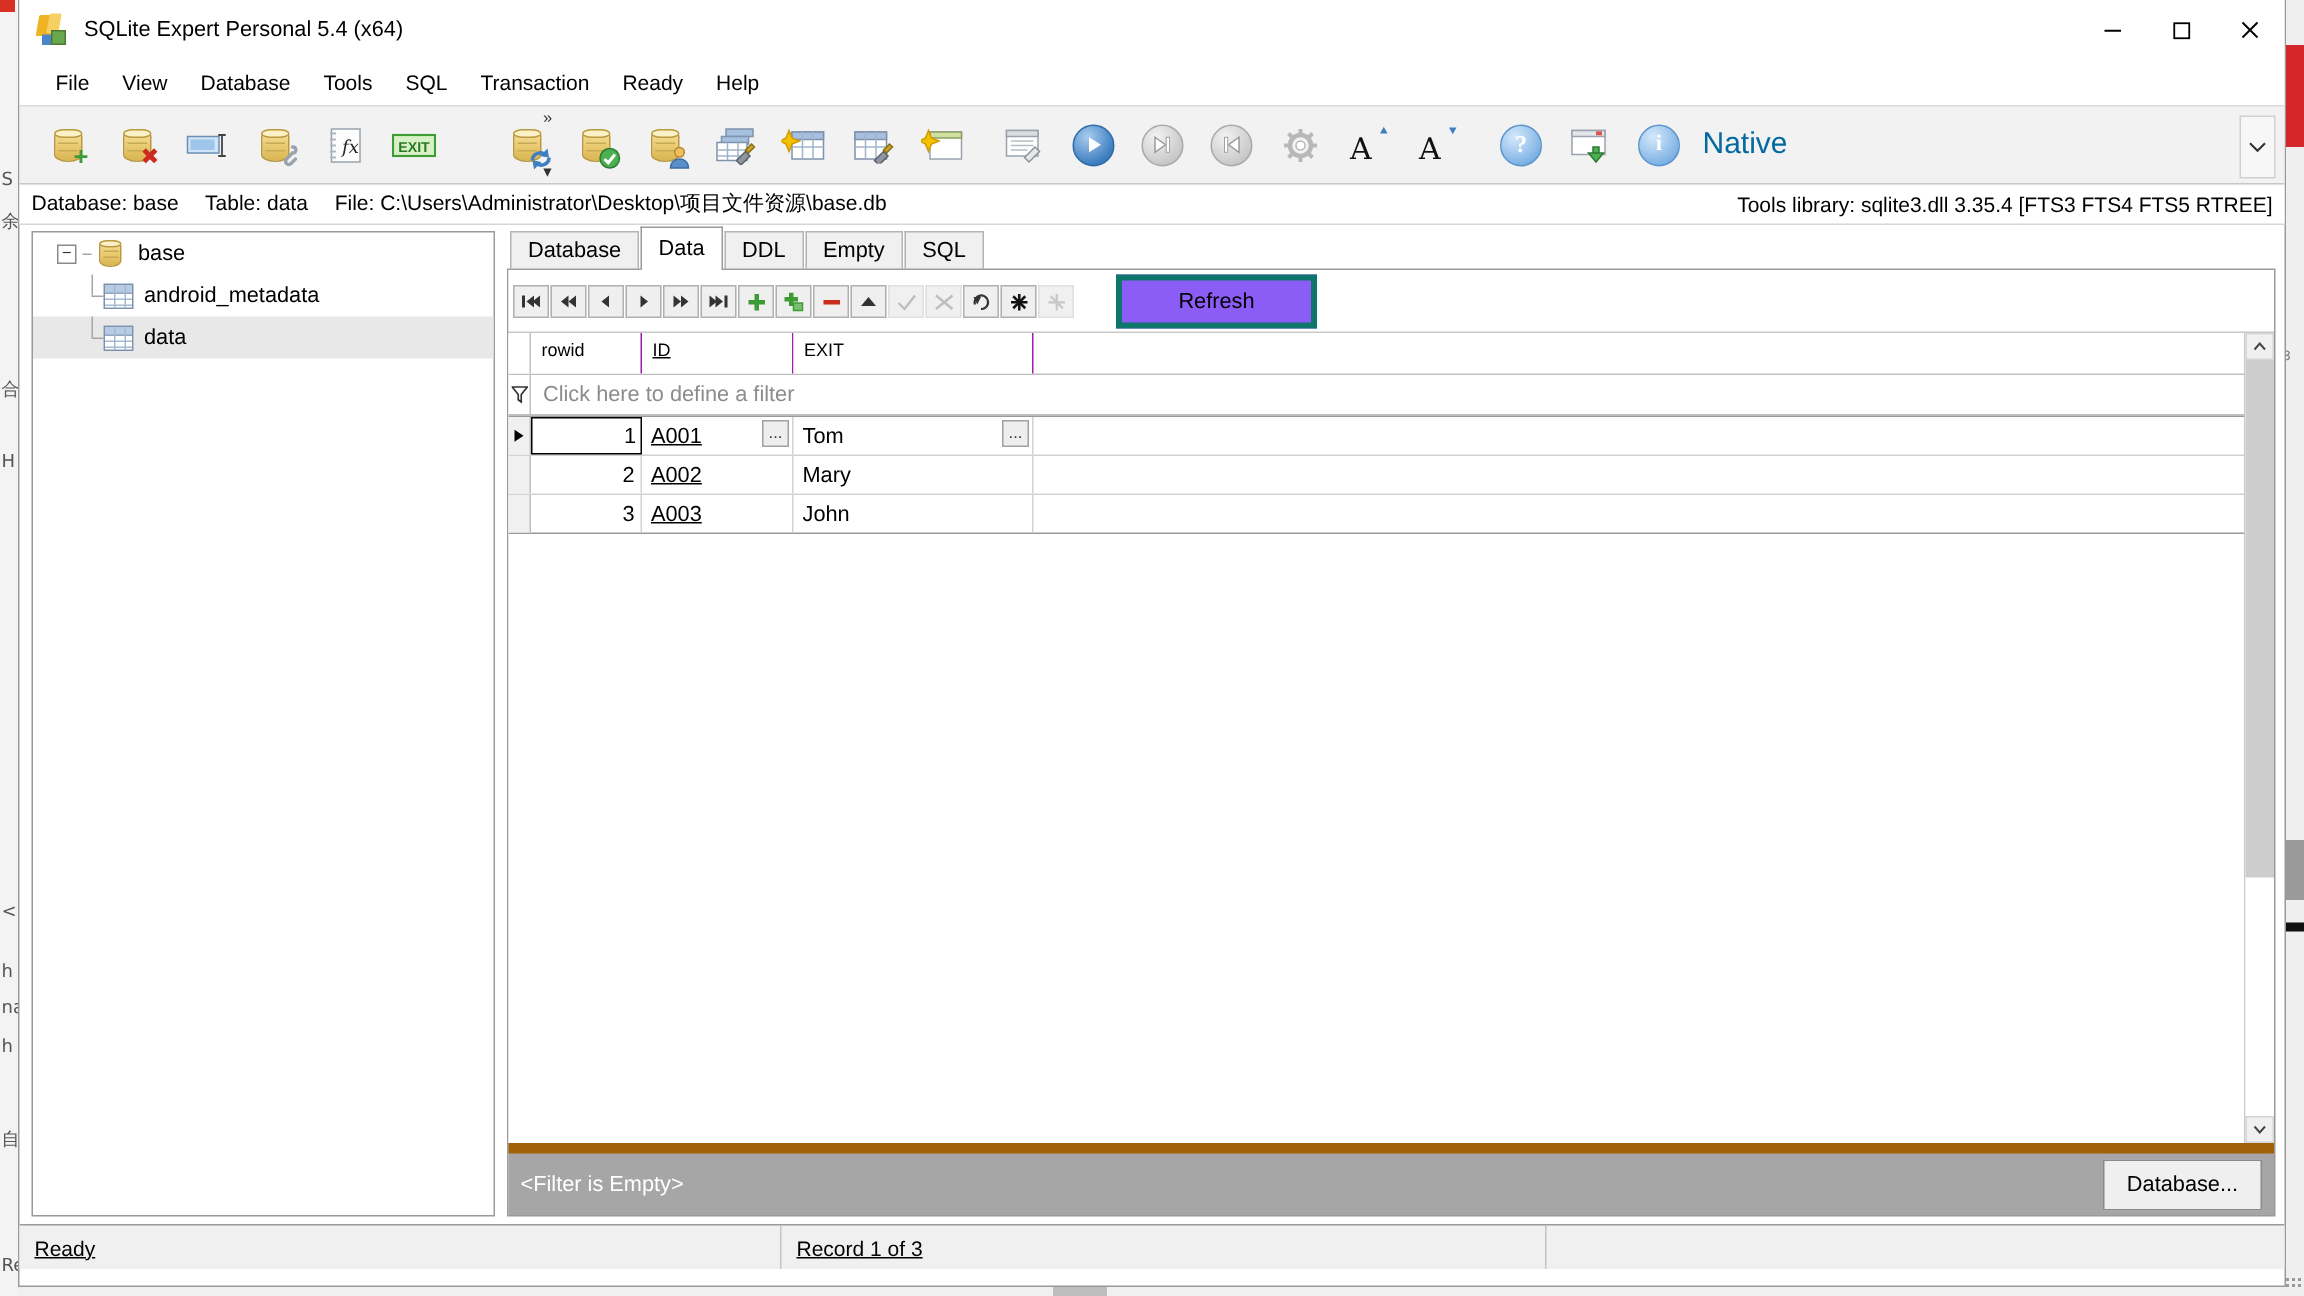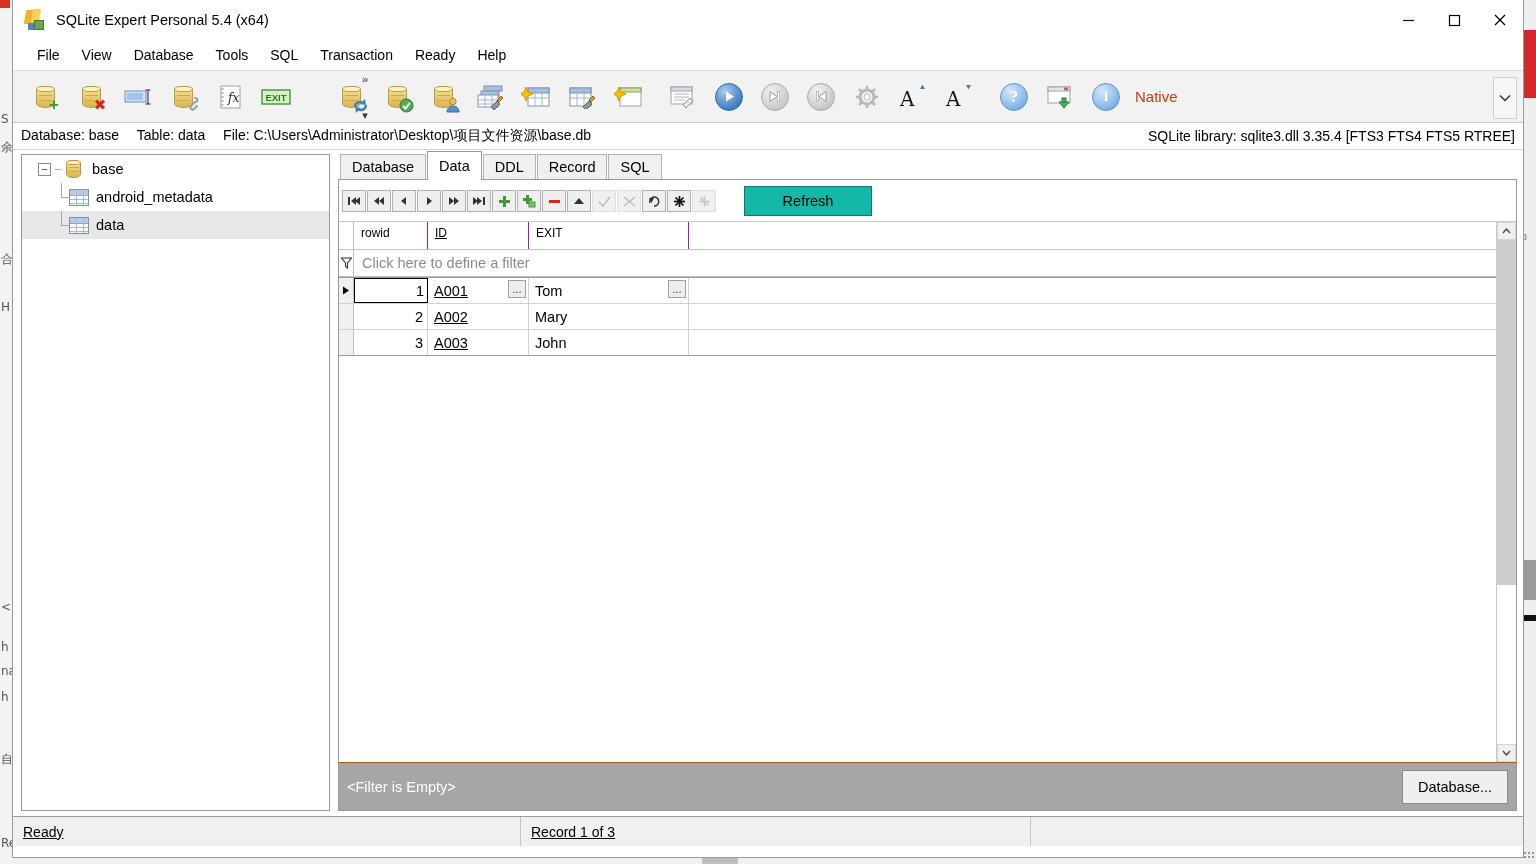--- a/index.html
+++ b/index.html
@@ -42,21 +42,21 @@
 
   
   .menubar{height:29px;display:flex;align-items:center;padding-left:13px;background:#fff;}
   .menu-item{padding:3px 11px 4px 11px;font-size:14px;color:#000;cursor:default;}
 
   
   .toolbar{height:53px;background:#f2f2f2;border-top:1px solid #dadada;border-bottom:1px solid #c8c8c8;
            display:flex;align-items:center;position:relative;padding-left:10px;box-sizing:border-box;}
   .tbtn{width:46px;height:45px;display:flex;align-items:center;justify-content:center;flex:none;position:relative;}
   .sep{width:9px;}
-  .native-label{font-size:15px;margin-left:6px;color:#c2410c;}
+  .native-label{font-size:20px;margin-left:6px;color:#0369a1;}
   .chev-btn{position:absolute;right:6px;top:6px;width:22px;height:40px;display:flex;align-items:center;justify-content:center;border:1px solid #cfcfcf;background:#f7f7f7;}
   .ov{position:absolute;left:340px;top:2px;width:24px;height:48px;display:flex;flex-direction:column;align-items:center;justify-content:space-between;padding:1px 0;box-sizing:border-box;}
   .ov span{font-size:11px;line-height:10px;color:#333;}
 
   
   .db{position:relative;width:28px;height:28px;flex:none;}
   .db .cyl{position:absolute;left:4px;top:3px;width:19px;height:22px;border-radius:9px/5px;
            background:linear-gradient(180deg,#f6e1a0,#e8c96e 55%,#d9b552);border:1px solid #b99a3e;box-sizing:border-box;}
   .db .cyl:before{content:"";position:absolute;left:-1px;top:-1px;width:19px;height:6px;border-radius:9px/4px;background:#fbf0c6;border:1px solid #b99a3e;box-sizing:border-box;}
   .db .cyl:after{content:"";position:absolute;left:2px;top:8px;width:13px;height:1px;background:#c8aa55;box-shadow:0 5px 0 #c8aa55;}
@@ -99,21 +99,21 @@
   .tabs{display:flex;align-items:flex-end;height:26px;padding-left:2px;}
   .tab{padding:4px 11px 4px 11px;font-size:14.5px;background:#f0f0f0;border:1px solid #b4b4b4;border-bottom:none;
        margin-right:1px;line-height:16px;box-sizing:border-box;height:26px;}
   .tab.active{background:#fff;height:29px;padding-top:6px;border-color:#9a9a9a;position:relative;z-index:3;}
   .panel{flex:1;border:1px solid #9a9a9a;background:#fff;margin-top:-1px;display:flex;flex-direction:column;min-height:0;position:relative;}
 
   .navbar{height:34px;display:flex;align-items:center;padding:4px 0 3px 2px;background:#fff;flex:none;}
   .nbtn{width:24px;height:22px;border:1px solid #b0b0b0;background:#efefef;margin-left:1px;
         display:flex;align-items:center;justify-content:center;box-sizing:border-box;flex:none;}
   .nbtn.dis{background:#e4e4e4;border-color:#c6c6c6;opacity:.55;}
-  .refresh-btn{margin-left:28px;width:126px;height:28px;border:1px solid #0f766e;background:#14b8a6;
+  .refresh-btn{margin-left:28px;width:126px;height:28px;border:4px solid #0f766e;background:#8b5cf6;
         font-size:14.5px;display:flex;align-items:center;justify-content:center;flex:none;}
 
   .gridwrap{flex:1;display:flex;min-height:0;border-top:1px solid #c8c8c8;}
   .gridarea{flex:1;position:relative;min-width:0;background:#fff;overflow:hidden;}
   .ghead{display:flex;height:27px;border-bottom:1px solid #c0c0c0;background:#fff;}
   .gind{width:14px;flex:none;border-right:1px solid #c0c0c0;background:#fff;}
   .gh{font-size:12px;padding:4px 0 0 7px;box-sizing:border-box;border-right:1px solid #a21caf;background:#fff;}
   .c-rowid{width:74px;}
   .c-id{width:101px;text-decoration:underline;}
   .c-name{width:160px;}
@@ -127,21 +127,21 @@
   .cell.focus{border:1px solid #000;padding-right:3px;}
   .ell{position:absolute;right:2px;top:2px;width:18px;height:18px;border:1px solid #a0a0a0;background:#eee;
        display:flex;align-items:center;justify-content:center;font-size:11px;line-height:8px;color:#333;box-sizing:border-box;}
 
   .vscroll{width:19px;border-left:1px solid #c8c8c8;background:#fff;display:flex;flex-direction:column;flex:none;}
   .sbtn{height:18px;display:flex;align-items:center;justify-content:center;background:#f0f0f0;border:1px solid #d6d6d6;box-sizing:border-box;}
   .strack{flex:1;background:#fff;position:relative;}
   .sthumb{position:absolute;left:0;right:0;top:0;height:345px;background:#cdcdcd;}
 
   .filterbar{height:48px;background:#a6a6a6;display:flex;align-items:center;justify-content:space-between;
-             padding:0 8px 0 8px;box-sizing:border-box;border-top:1px solid #a16207;flex:none;}
+             padding:0 8px 0 8px;box-sizing:border-box;border-top:7px solid #a16207;flex:none;}
   .filterbar .fe{color:#fff;font-size:14.5px;}
   .custom-btn{width:104px;height:32px;background:#efefef;border:1px solid #8a8a8a;display:flex;align-items:center;justify-content:center;font-size:14.5px;}
 
   
   .statusbar{height:29px;border-top:1px solid #9a9a9a;background:#f0f0f0;display:flex;align-items:center;font-size:14px;text-decoration:underline;}
   .sb-cell{padding-left:10px;height:29px;display:flex;align-items:center;box-sizing:border-box;}
   .sb1{width:508px;border-right:1px solid #c4c4c4;}
   .sb2{width:510px;border-right:1px solid #c4c4c4;}
   .sb3{flex:1;}
   .hscroll{position:absolute;left:12px;bottom:0;width:1512px;height:6px;background:#f0f0f0;}
@@ -445,21 +445,21 @@
           </svg>
       </div>
     </div>
 
     <div class="infobar">
       <div class="left">
         <span>Database: base</span>
         <span>Table: data</span>
         <span>File: C:\Users\Administrator\Desktop\项目文件资源\base.db</span>
       </div>
-      <div>SQLite library: sqlite3.dll 3.35.4 [FTS3 FTS4 FTS5 RTREE]</div>
+      <div>Tools library: sqlite3.dll 3.35.4 [FTS3 FTS4 FTS5 RTREE]</div>
     </div>
 
     <div class="body">
 
       <div class="tree">
         <div class="tree-row" style="padding-left:16px;">
           <div class="expander">−</div>
           <div style="width:6px;height:1px;background:#a6a6a6;margin-right:2px;"></div>
           <div class="db db-small">
               <div class="cyl"></div>
@@ -491,21 +491,21 @@
           <span>data</span>
         </div>
       </div>
 
       <div class="rightpane">
 
         <div class="tabs">
           <div class="tab">Database</div>
           <div class="tab active">Data</div>
           <div class="tab">DDL</div>
-          <div class="tab">Record</div>
+          <div class="tab">Empty</div>
           <div class="tab">SQL</div>
         </div>
 
         <div class="panel">
 
           <div class="navbar">
             <div class="nbtn">
               <svg width="14" height="10" viewBox="0 0 14 10">
                   <rect x="1" y="1" width="2" height="8" fill="#333"></rect>
                   <polygon points="9,1 9,9 4,5" fill="#333"></polygon>

